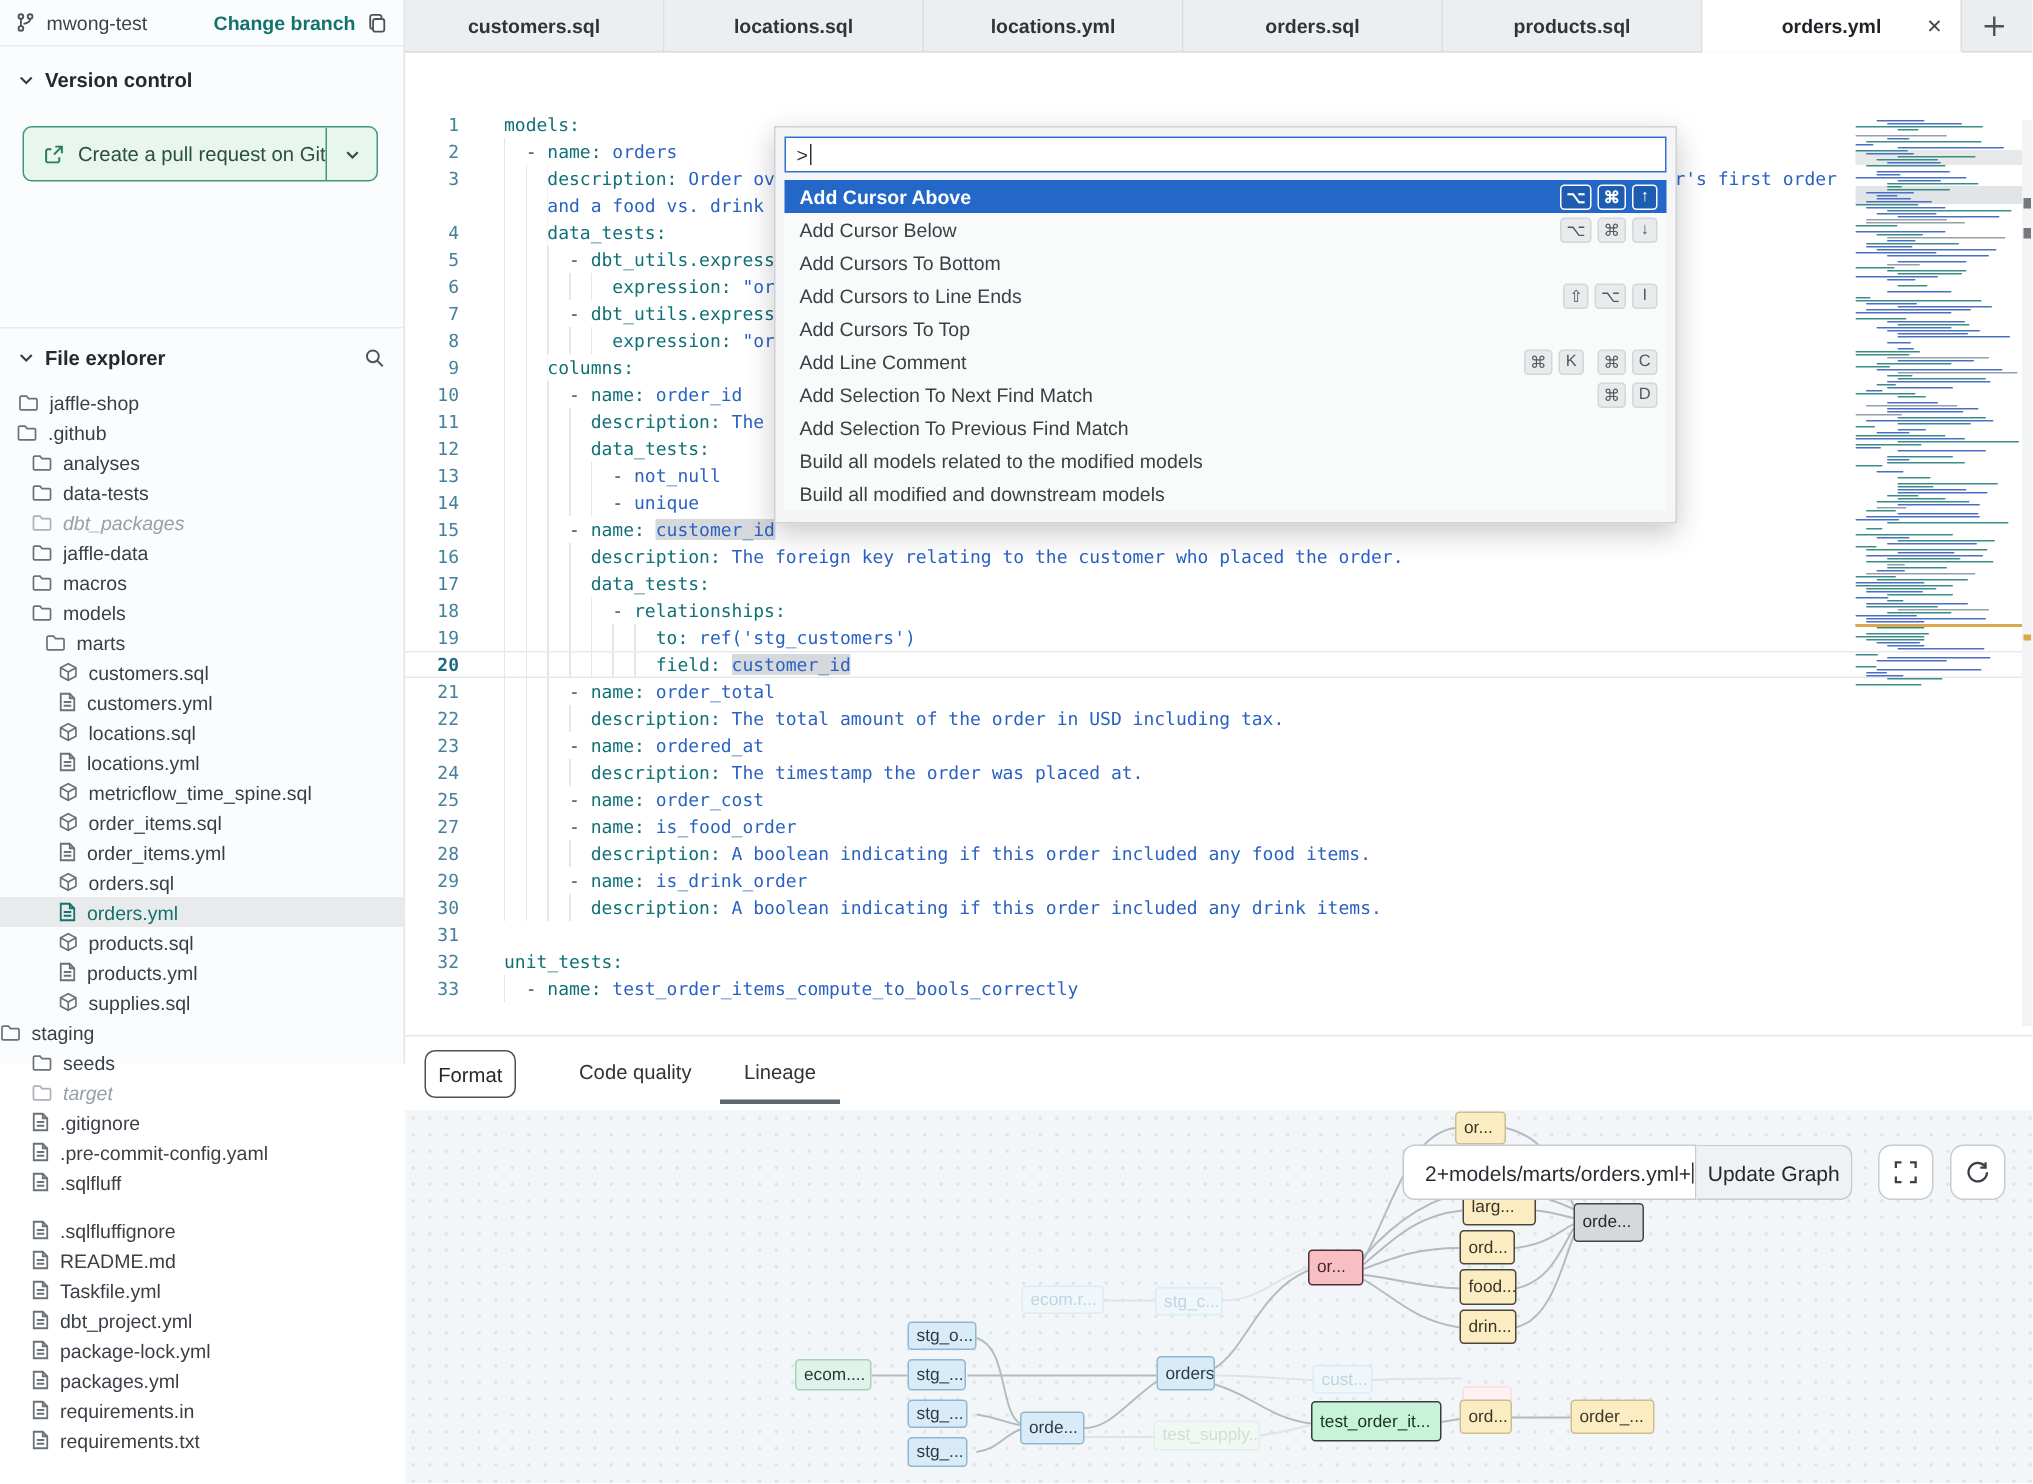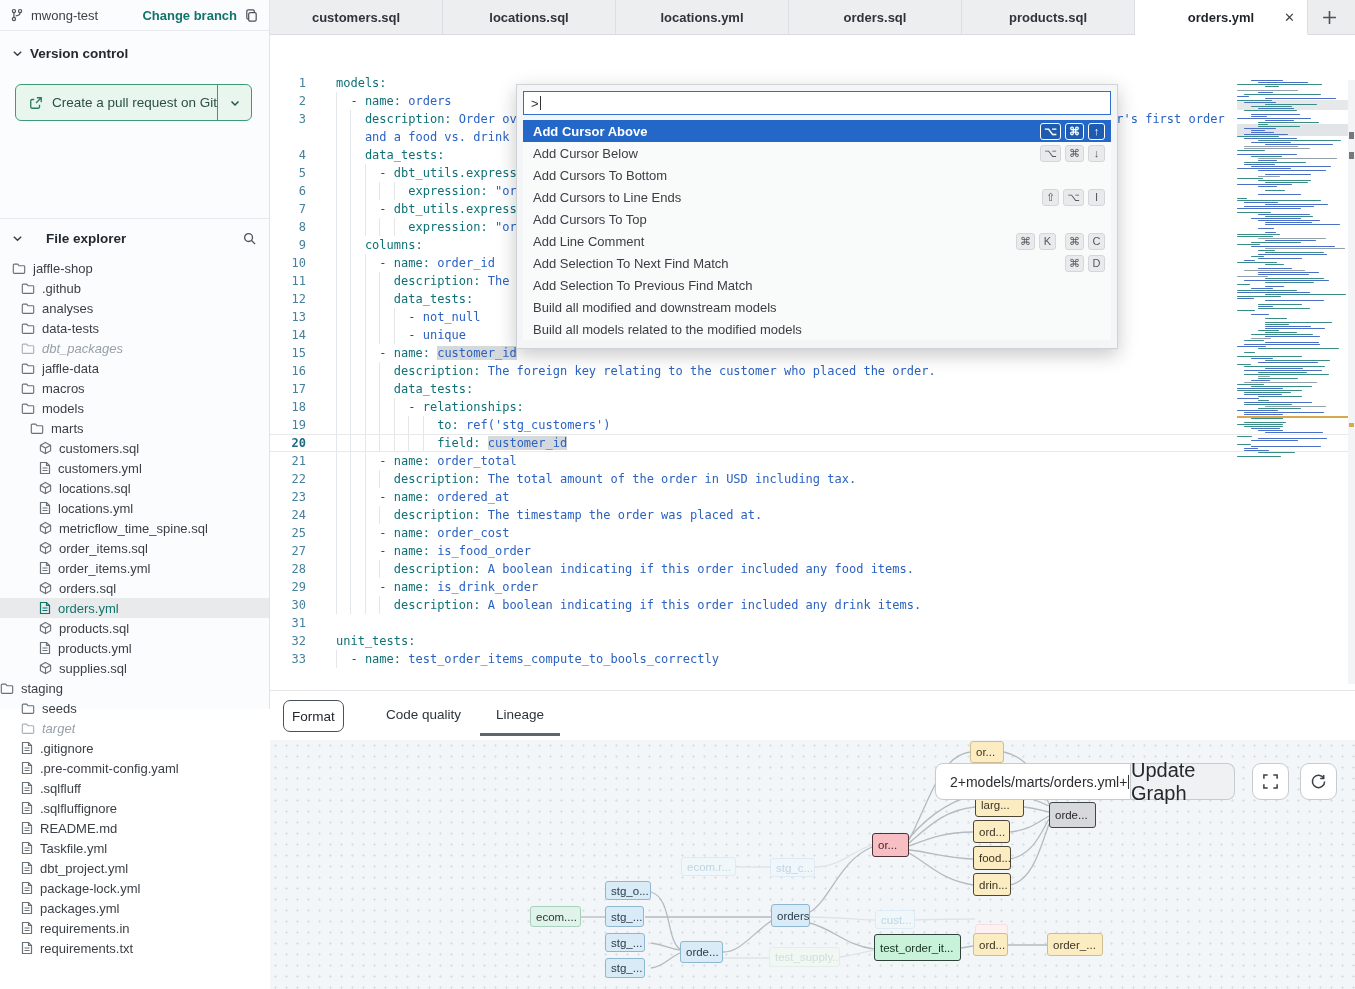--- a/index.html
+++ b/index.html
@@ -11,21 +11,21 @@
   .branch-row { height:31px; display:flex; align-items:center; gap:7px; padding:0 10px; border-bottom:1px solid #e7e9ec; }
   .branch-name { font-size:13px; color:#3c4248; }
   .change-branch { margin-left:auto; color:#11736b; font-size:13px; font-weight:600; }
   .icon { display:inline-flex; align-items:center; justify-content:center; }
   .sec-head { display:flex; align-items:center; gap:7px; font-weight:700; font-size:13.5px; color:#24292e; padding:0 12px; }
   .vc-head { position:absolute; top:46px; left:0; right:0; }
   .pr-split { position:absolute; top:84px; left:15px; right:17px; height:37px; display:flex; border:1px solid #3c9a77; border-radius:6px; background:#e9f6ee; overflow:hidden; }
   .pr-main { flex:1; display:flex; align-items:center; gap:9px; padding:0 13px; font-size:13.5px; color:#2c4f44; border-right:1px solid #3c9a77; white-space:nowrap; overflow:hidden; }
   .pr-caret { width:33px; display:flex; align-items:center; justify-content:center; }
   .fe-sec { position:absolute; top:218px; left:0; right:0; border-top:1px solid #e7e9ec; padding-top:12px; }
-  .fe-head { display:flex; align-items:center; gap:23px; font-weight:700; font-size:13.5px; padding:0 12px; }
+  .fe-head { display:flex; align-items:center; gap:7px; font-weight:700; font-size:13.5px; padding:0 12px; }
   .fe-search { margin-left:auto; }
   .tree { margin-top:12px; }
   .trow { height:20px; display:flex; align-items:center; gap:7px; font-size:13px; color:#3a3f45; padding-right:8px; }
   .trow .ticon { color:#6a7177; flex:0 0 auto; display:inline-flex; }
   .trow.muted { font-style:italic; color:#98a0a8; }
   .trow.muted .ticon { color:#aab1b8; }
   .trow.sel { background:#e8eaec; color:#11736b; }
   .trow.sel .ticon { color:#11736b; }
   .tlabel { white-space:nowrap; overflow:hidden; }
 
@@ -96,21 +96,21 @@
   .n-green  { background:#e0f3ea; border:1px solid #a9cfbd; color:#2a3b35; }
   .n-greenF { background:#f1f8f4; border:1px solid #e2efe8; color:#cfe0d7; }
   .n-greenB { background:#c9f2da; border:1.6px solid #32403a; color:#17321f; }
   .n-yellow { background:#fbecc2; border:1px solid #cdbd92; color:#3a3526; }
   .n-yellowB{ background:#fbecc2; border:1.6px solid #4c4636; color:#3a3526; }
   .n-pinkB  { background:#f7bfc4; border:1.6px solid #4c3136; color:#46262b; }
   .n-pinkF  { background:#fdf1f2; border:1px solid #f5dfe2; color:#eccdd2; }
   .n-grayB  { background:#d6d8dc; border:1.6px solid #3f454d; color:#26292e; }
 
   .sel-input { position:absolute; left:665px; top:23px; width:196px; height:37px; background:#fff; border:1px solid #c6cbd1; border-right:1px solid #c6cbd1; border-radius:8px 0 0 8px; display:flex; align-items:center; padding-left:14px; font-size:14px; color:#2a2e33; z-index:5; white-space:nowrap; overflow:hidden; }
-  .upd-btn { position:absolute; left:861px; top:23px; width:104px; height:37px; background:#f0f1f3; border:1px solid #c6cbd1; border-left:none; border-radius:0 8px 8px 0; display:flex; align-items:center; justify-content:center; font-size:20px; color:#24292e; z-index:5; }
+  .upd-btn { position:absolute; left:861px; top:23px; width:104px; height:37px; background:#f0f1f3; border:1px solid #c6cbd1; border-left:none; border-radius:0 8px 8px 0; display:flex; align-items:center; justify-content:center; font-size:14px; color:#24292e; z-index:5; }
   .icon-btn { position:absolute; top:23px; width:37px; height:37px; background:#fff; border:1px solid #c6cbd1; border-radius:9px; display:flex; align-items:center; justify-content:center; z-index:5; color:#3a4047; }
   .ib1 { left:982px; } .ib2 { left:1030px; }
 </style>
 </head>
 <body>
 
 <div class="sidebar">
   <div class="branch-row">
     <span class="icon">
       <svg width="14" height="14" viewBox="0 0 16 16" fill="none" stroke="#4c5258" stroke-width="1.4">
@@ -173,21 +173,21 @@
     </div>
     <div class="tree" id="tree">
         <div class="trow" style="padding-left: 12px;">
           <span class="ticon">
             <svg width="14" height="13" viewBox="0 0 16 14" fill="none" stroke="currentColor" stroke-width="1.3">
               <path d="M1.5 3.5v8A1 1 0 0 0 2.5 12.5h11a1 1 0 0 0 1-1V4.8a1 1 0 0 0-1-1H8L6.5 2H2.5a1 1 0 0 0-1 1z"></path>
             </svg>
           </span>
           <span class="tlabel">jaffle-shop</span>
         </div>
-        <div class="trow" style="padding-left: 21px;">
+        <div class="trow" style="padding-left: 11px;">
           <span class="ticon">
             <svg width="14" height="13" viewBox="0 0 16 14" fill="none" stroke="currentColor" stroke-width="1.3">
               <path d="M1.5 3.5v8A1 1 0 0 0 2.5 12.5h11a1 1 0 0 0 1-1V4.8a1 1 0 0 0-1-1H8L6.5 2H2.5a1 1 0 0 0-1 1z"></path>
             </svg>
           </span>
           <span class="tlabel">.github</span>
         </div>
         <div class="trow" style="padding-left: 21px;">
           <span class="ticon">
             <svg width="14" height="13" viewBox="0 0 16 14" fill="none" stroke="currentColor" stroke-width="1.3">
@@ -396,21 +396,21 @@
         </div>
         <div class="trow" style="padding-left: 21px;">
           <span class="ticon">
             <svg width="12" height="14" viewBox="0 0 12 14" fill="none" stroke="currentColor" stroke-width="1.2">
               <path d="M1.5 1.5h6l3 3v8h-9z"></path>
               <path d="M7.5 1.5v3h3 M3.5 7h5 M3.5 9.5h5"></path>
             </svg>
           </span>
           <span class="tlabel">.sqlfluff</span>
         </div>
-        <div class="trow" style="padding-left: 21px;">
+        <div class="trow" style="padding-left: 21px; margin-top: 12px;">
           <span class="ticon">
             <svg width="12" height="14" viewBox="0 0 12 14" fill="none" stroke="currentColor" stroke-width="1.2">
               <path d="M1.5 1.5h6l3 3v8h-9z"></path>
               <path d="M7.5 1.5v3h3 M3.5 7h5 M3.5 9.5h5"></path>
             </svg>
           </span>
           <span class="tlabel">.sqlfluffignore</span>
         </div>
         <div class="trow" style="padding-left: 21px;">
           <span class="ticon">
@@ -788,24 +788,24 @@
             <span class="grp">
               <span class="chip">⌘</span>
               <span class="chip">D</span>
             </span>
           </span>
         </div>
         <div class="pal-item">
           <span>Add Selection To Previous Find Match</span>
         </div>
         <div class="pal-item">
+          <span>Build all models related to the modified models</span>
+        </div>
+        <div class="pal-item">
           <span>Build all modified and downstream models</span>
-        </div>
-        <div class="pal-item">
-          <span>Build all models related to the modified models</span>
         </div>
       </div>
   </div>
 
   <div class="bpanel">
     <div class="bp-head">
       <div class="format-btn">Format</div>
       <span class="bp-tab t1">Code quality</span>
       <span class="bp-tab t2 active">Lineage</span>
     </div>

